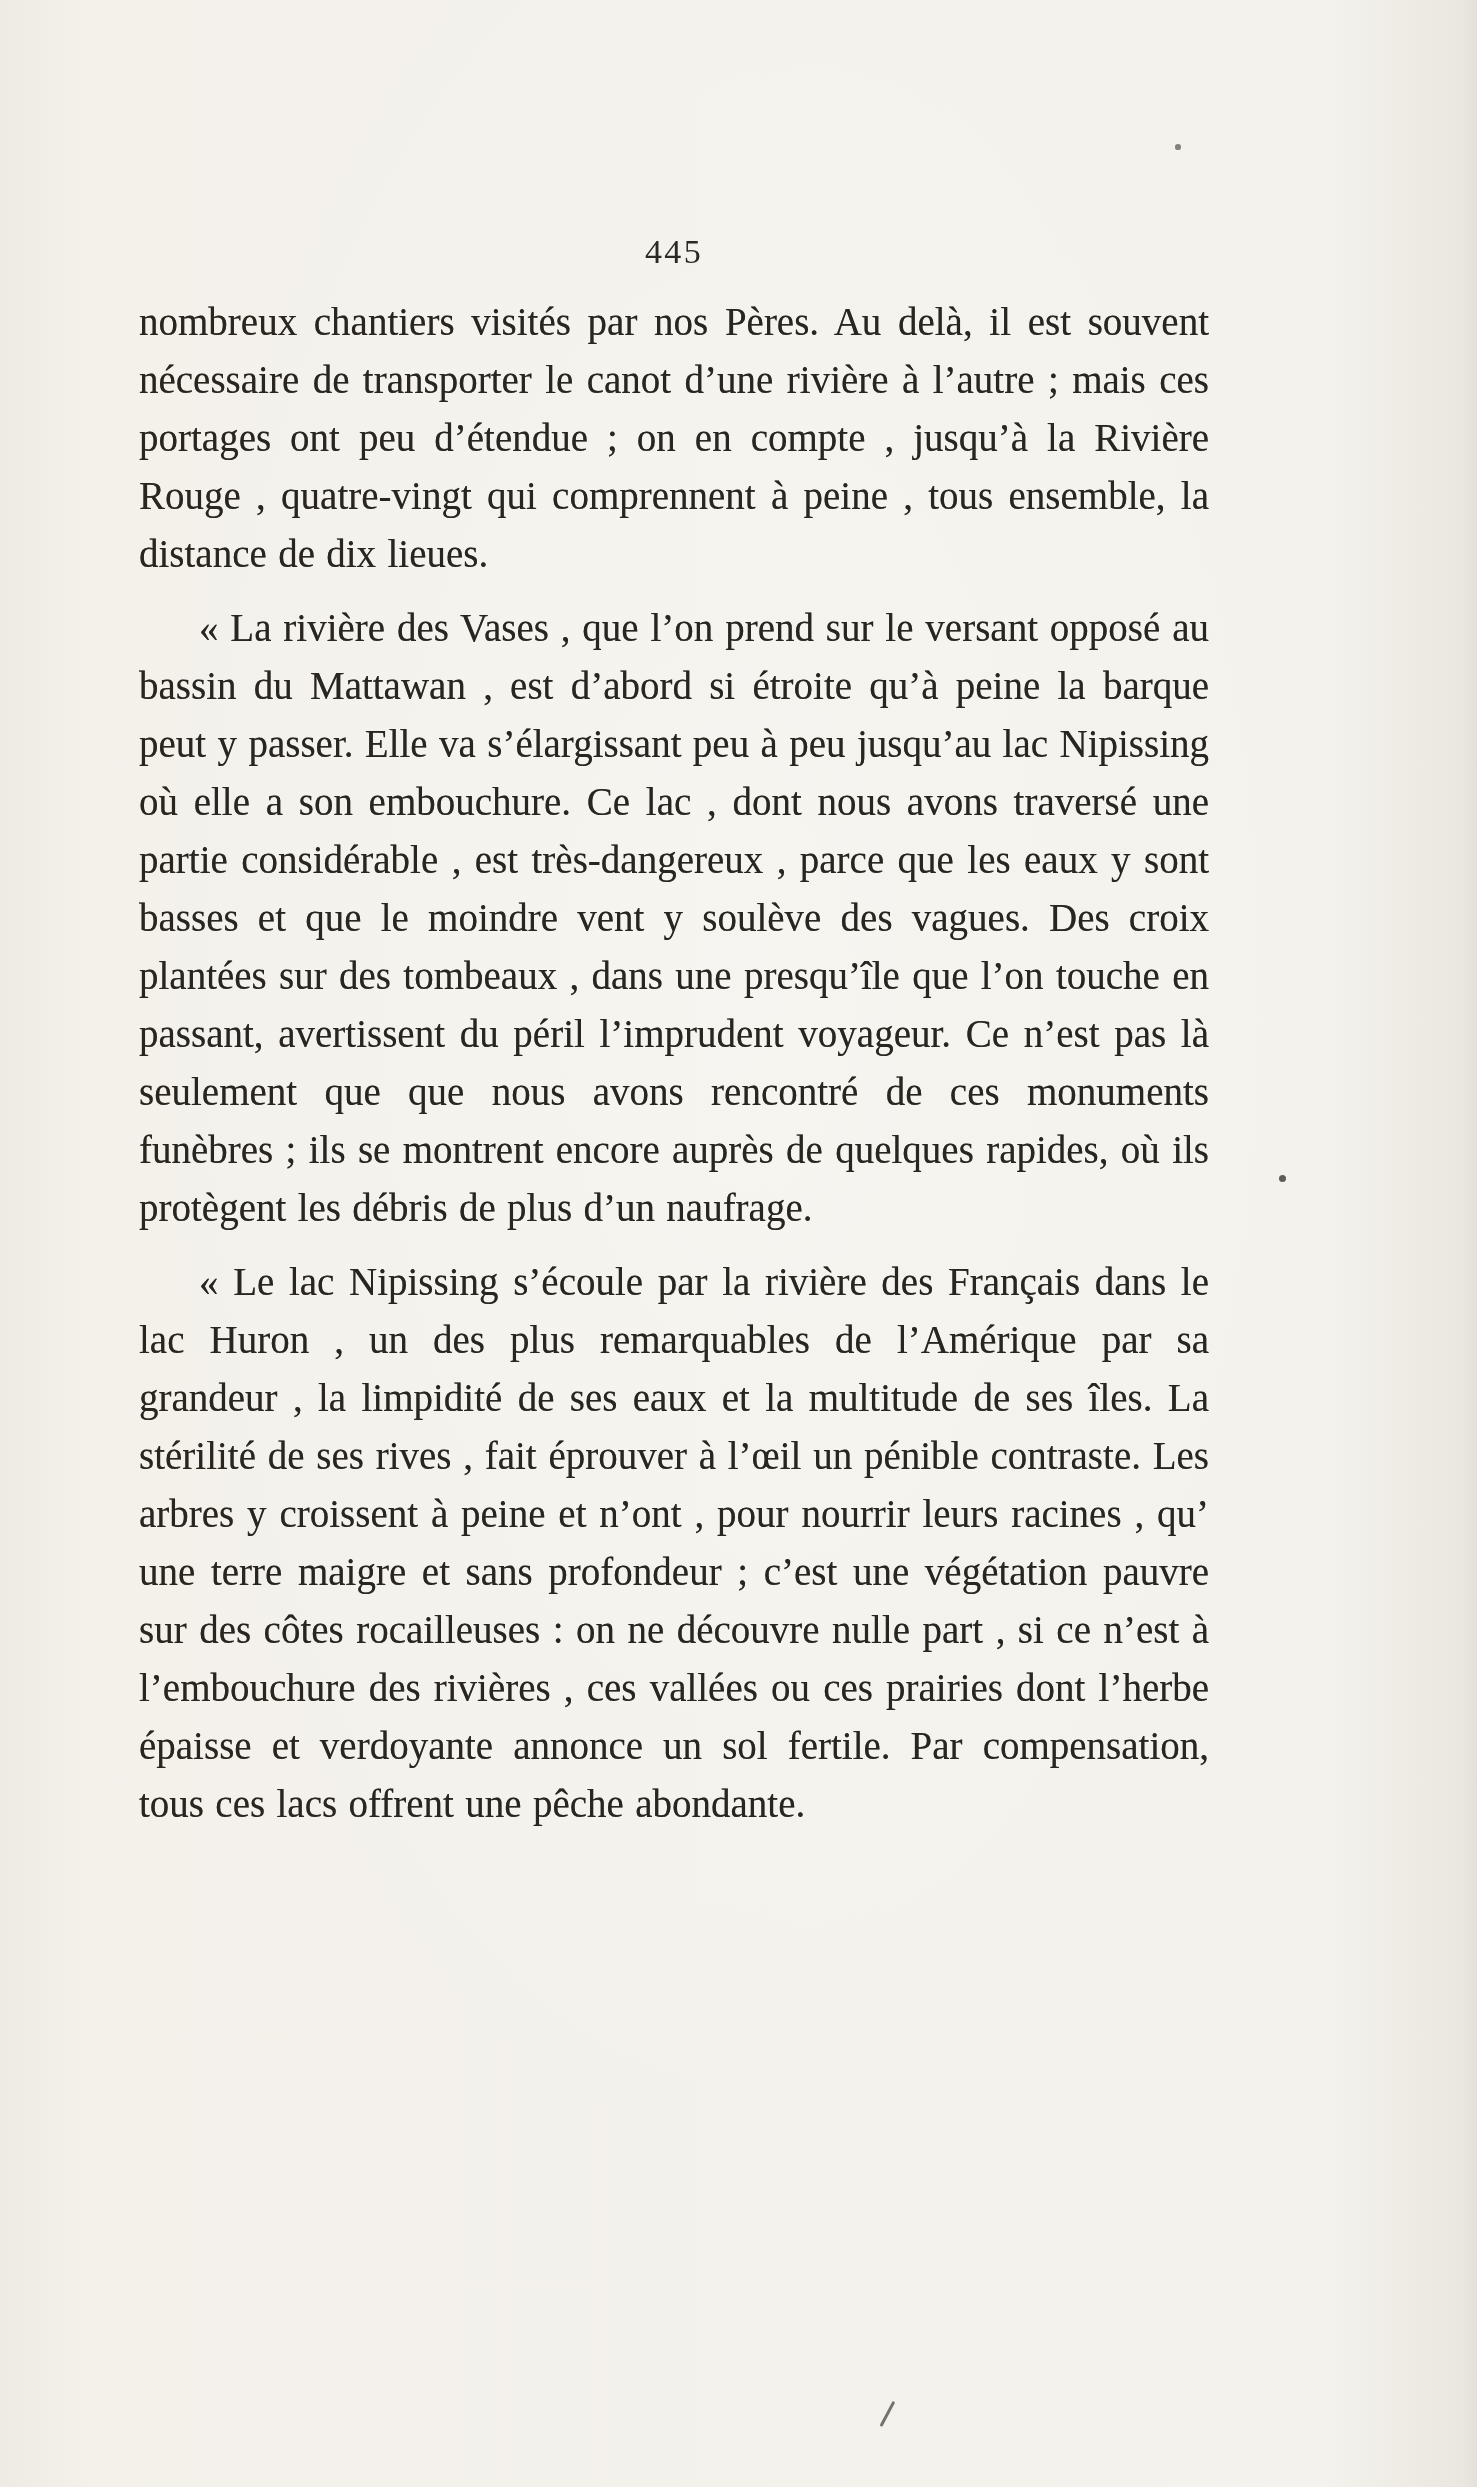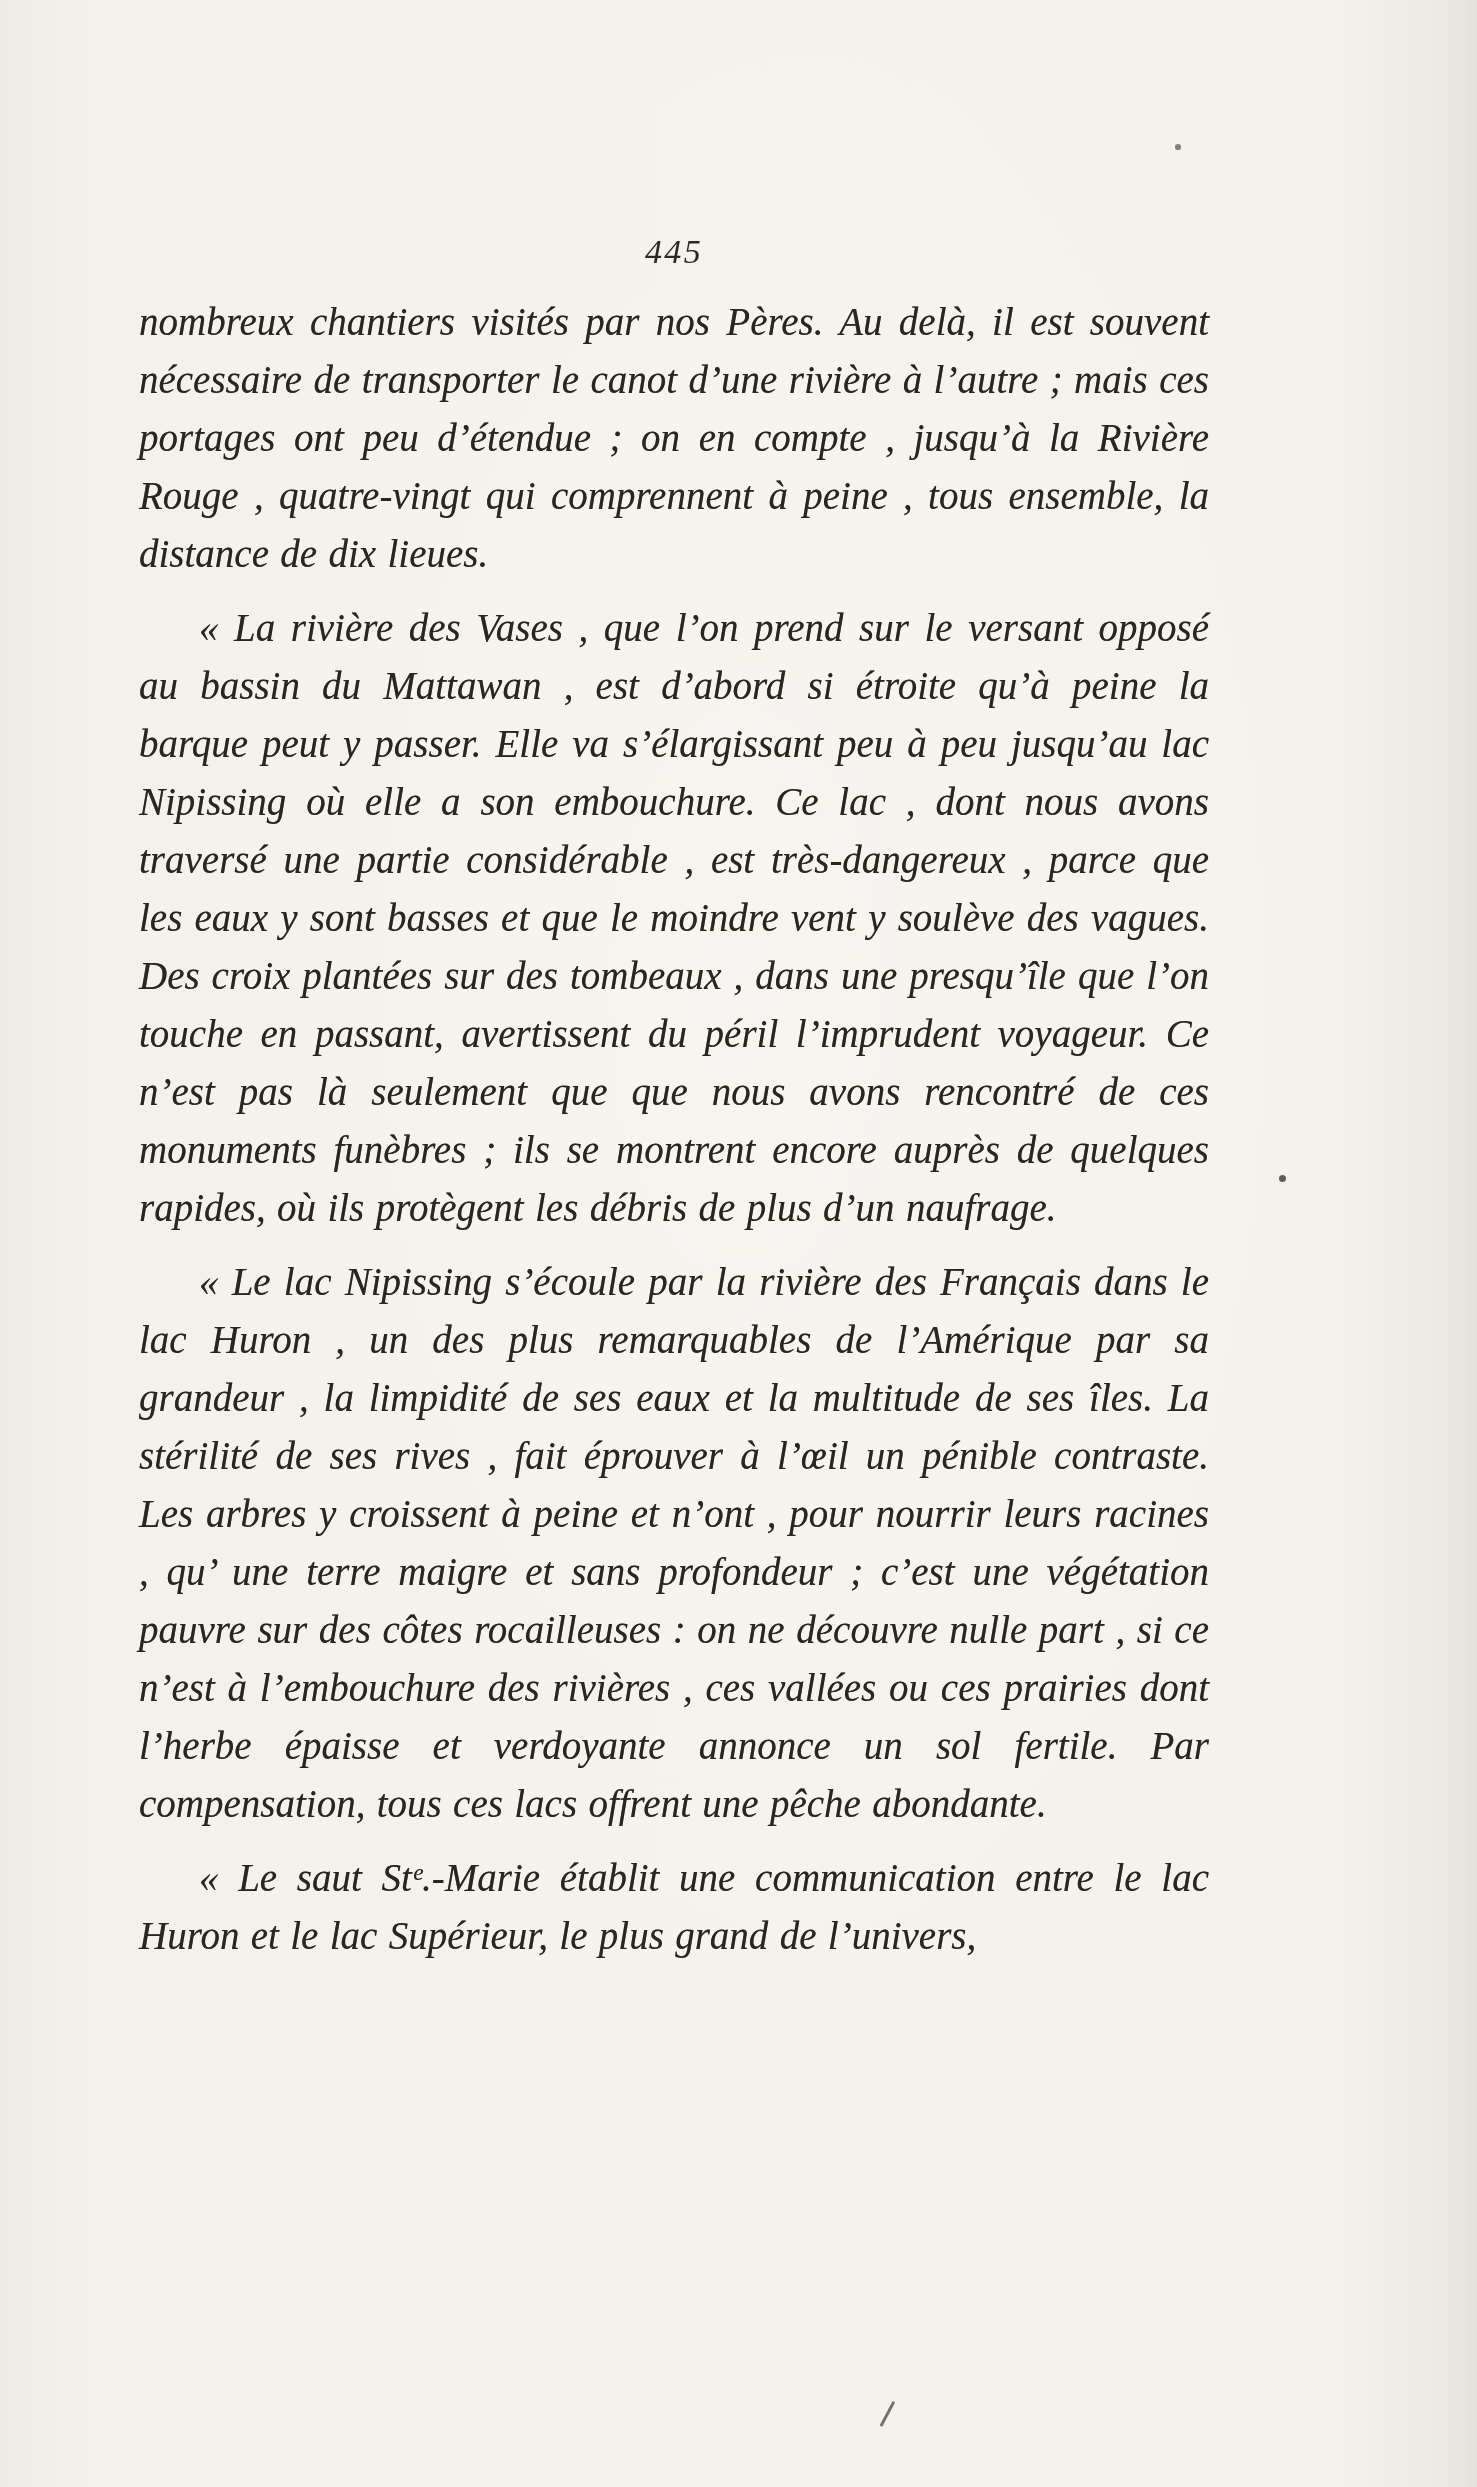--- a/index.html
+++ b/index.html
@@ -11,21 +11,20 @@
     position: relative;
     width: 1477px;
     height: 2487px;
     margin: 0 auto;
     background:
       radial-gradient(ellipse at 50% 40%, rgba(255,255,255,0.25) 0%, rgba(255,255,255,0) 60%),
       linear-gradient(90deg, #edebe4 0%, #f3f1ea 6%, #f4f2ec 90%, #e9e7df 99%, #e2e0d8 100%);
     font-family: "Liberation Serif", "DejaVu Serif", serif;
     color: #28261f;
     overflow: hidden;
-    font-style: italic;
   }
   .page-number {
     position: absolute;
     top: 233px;
     left: 139px;
     width: 1070px;
     text-align: center;
     font-size: 34px;
     letter-spacing: 2.4px;
     color: #2b2922;
@@ -74,21 +73,20 @@
 <body>
 
 <div class="page">
 
   <div class="page-number">445</div>
 
   <div class="text-block">
     <p>nombreux chantiers visités par nos Pères. Au delà, il est souvent nécessaire de transporter le canot d’une rivière à l’autre ; mais ces portages ont peu d’étendue ; on en compte , jusqu’à la Rivière Rouge , quatre-vingt qui comprennent à peine , tous ensemble, la distance de dix lieues.</p>
     <p class="indented">« La rivière des Vases , que l’on prend sur le versant opposé au bassin du Mattawan , est d’abord si étroite qu’à peine la barque peut y passer. Elle va s’élargissant peu à peu jusqu’au lac Nipissing où elle a son embouchure. Ce lac , dont nous avons traversé une partie considérable , est très-dangereux , parce que les eaux y sont basses et que le moindre vent y soulève des vagues. Des croix plantées sur des tombeaux , dans une presqu’île que l’on touche en passant, avertissent du péril l’imprudent voyageur. Ce n’est pas là seulement que que nous avons rencontré de ces monuments funèbres ; ils se montrent encore auprès de quelques rapides, où ils protègent les débris de plus d’un naufrage.</p>
     <p class="indented">« Le lac Nipissing s’écoule par la rivière des Français dans le lac Huron , un des plus remarquables de l’Amérique par sa grandeur , la limpidité de ses eaux et la multitude de ses îles. La stérilité de ses rives , fait éprouver à l’œil un pénible contraste. Les arbres y croissent à peine et n’ont , pour nourrir leurs racines , qu’ une terre maigre et sans profondeur ; c’est une végétation pauvre sur des côtes rocailleuses : on ne découvre nulle part , si ce n’est à l’embouchure des rivières , ces vallées ou ces prairies dont l’herbe épaisse et verdoyante annonce un sol fertile. Par compensation, tous ces lacs offrent une pêche abondante.</p>
-    <p class="indented">« Le saut Stᵉ.-Marie établit une communication entre le lac Huron et le lac Supérieur, le plus grand de l’univers,</p>
   </div>
 
   <div class="speck speck-1"></div>
   <div class="speck speck-2"></div>
   <div class="pen-mark"></div>
 
 </div>
 
 
 </body></html>

